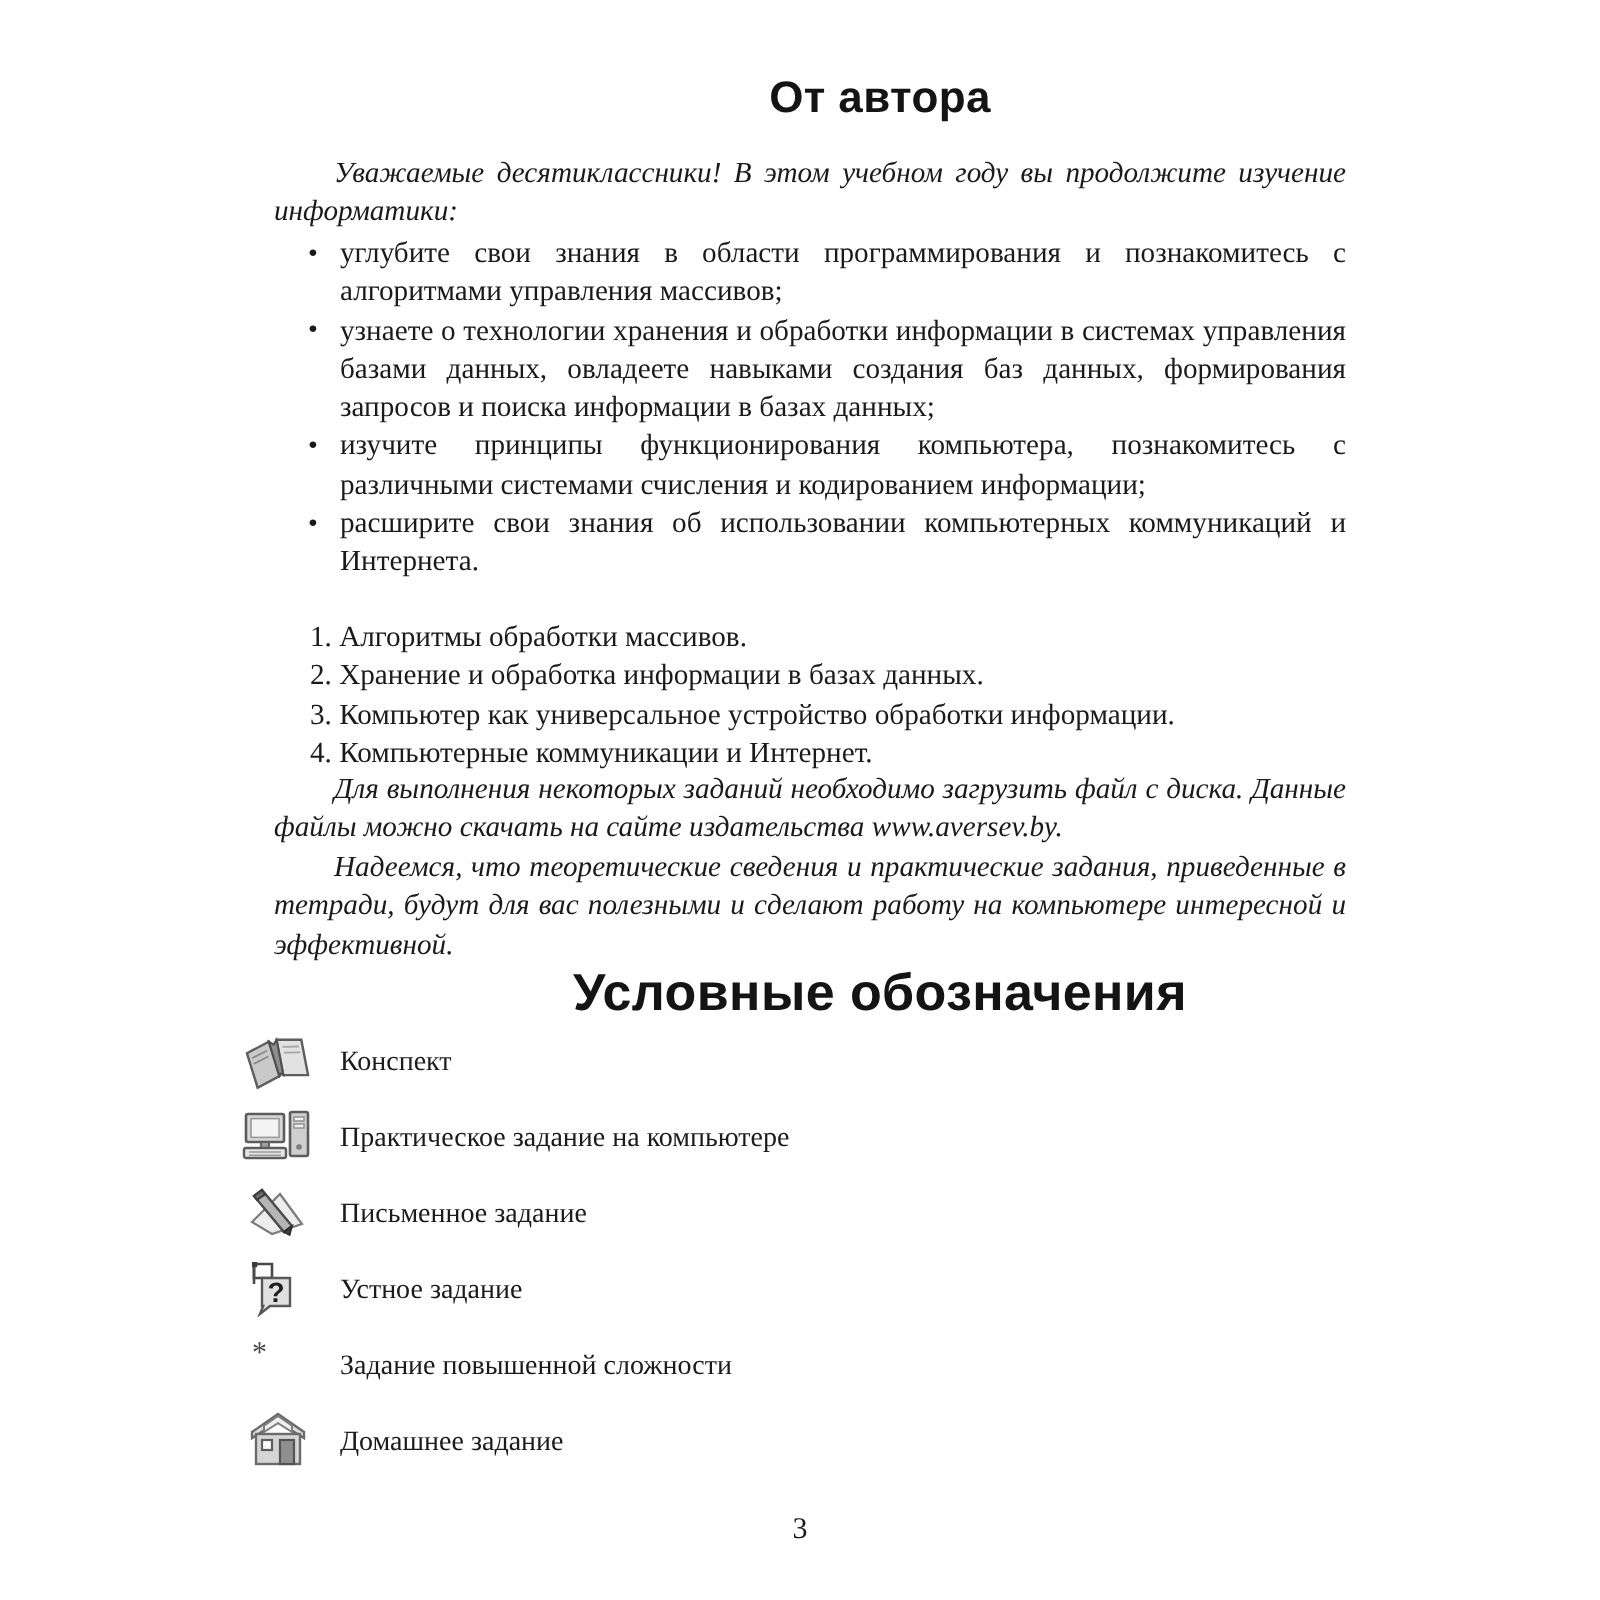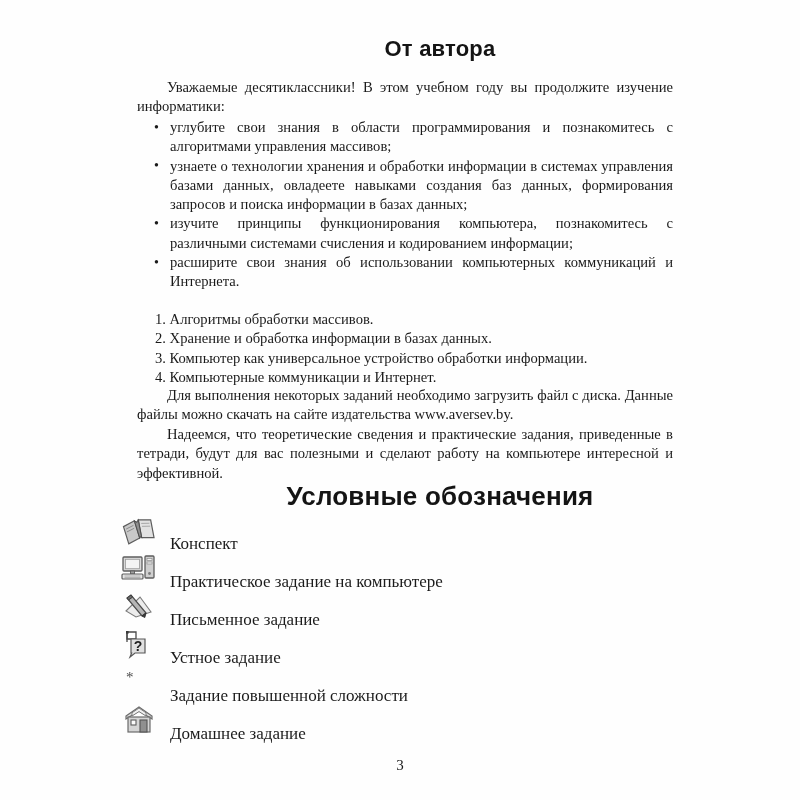--- a/index.html
+++ b/index.html
@@ -53,20 +53,21 @@
     left: 137px;
     width: 536px;
   }
   p.para {
     margin: 0;
     font-size: 14.6px;
     line-height: 19.3px;
     text-align: justify;
     text-indent: 30px;
     hyphens: manual;
+    font-style: italic;
   }
 
   
   ul.bullets {
     margin: 0;
     padding: 0;
     list-style: none;
   }
   ul.bullets > li {
     position: relative;
@@ -113,22 +114,22 @@
     top: 0;
     width: 42px;
     height: 36px;
     display: flex;
     align-items: center;
     justify-content: center;
   }
   .legend-label {
     position: absolute;
     left: 52px;
-    top: 22px;
-    font-size: 17px;
+    top: 10px;
+    font-size: 14px;
     line-height: 18px;
     white-space: nowrap;
     color: #1b1b1b;
   }
   .legend-asterisk {
     position: absolute;
     left: 8px;
     top: 4px;
     font-size: 15px;
     color: #4a4a4a;

